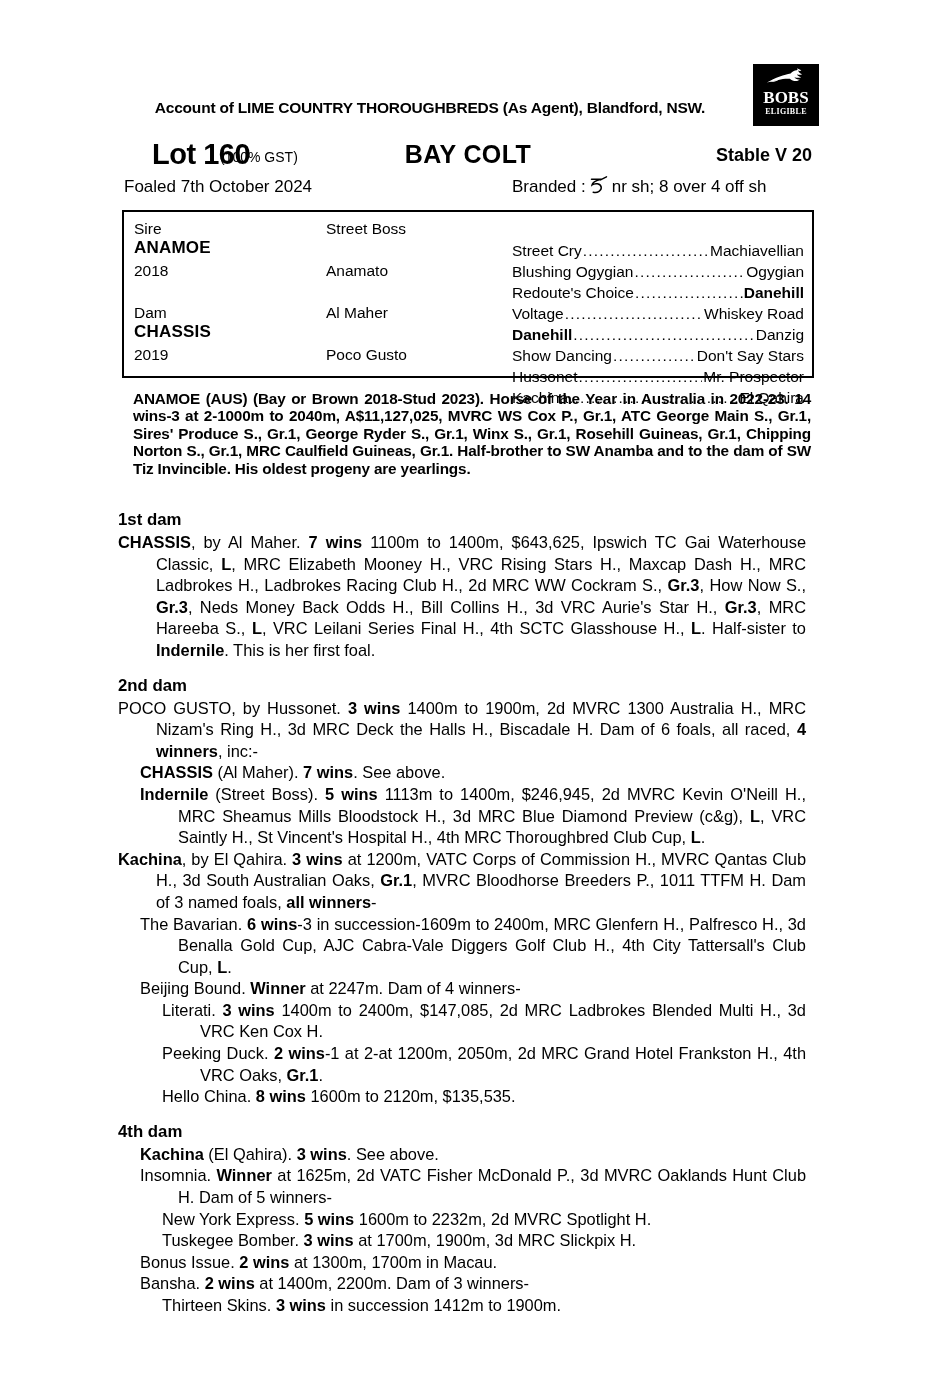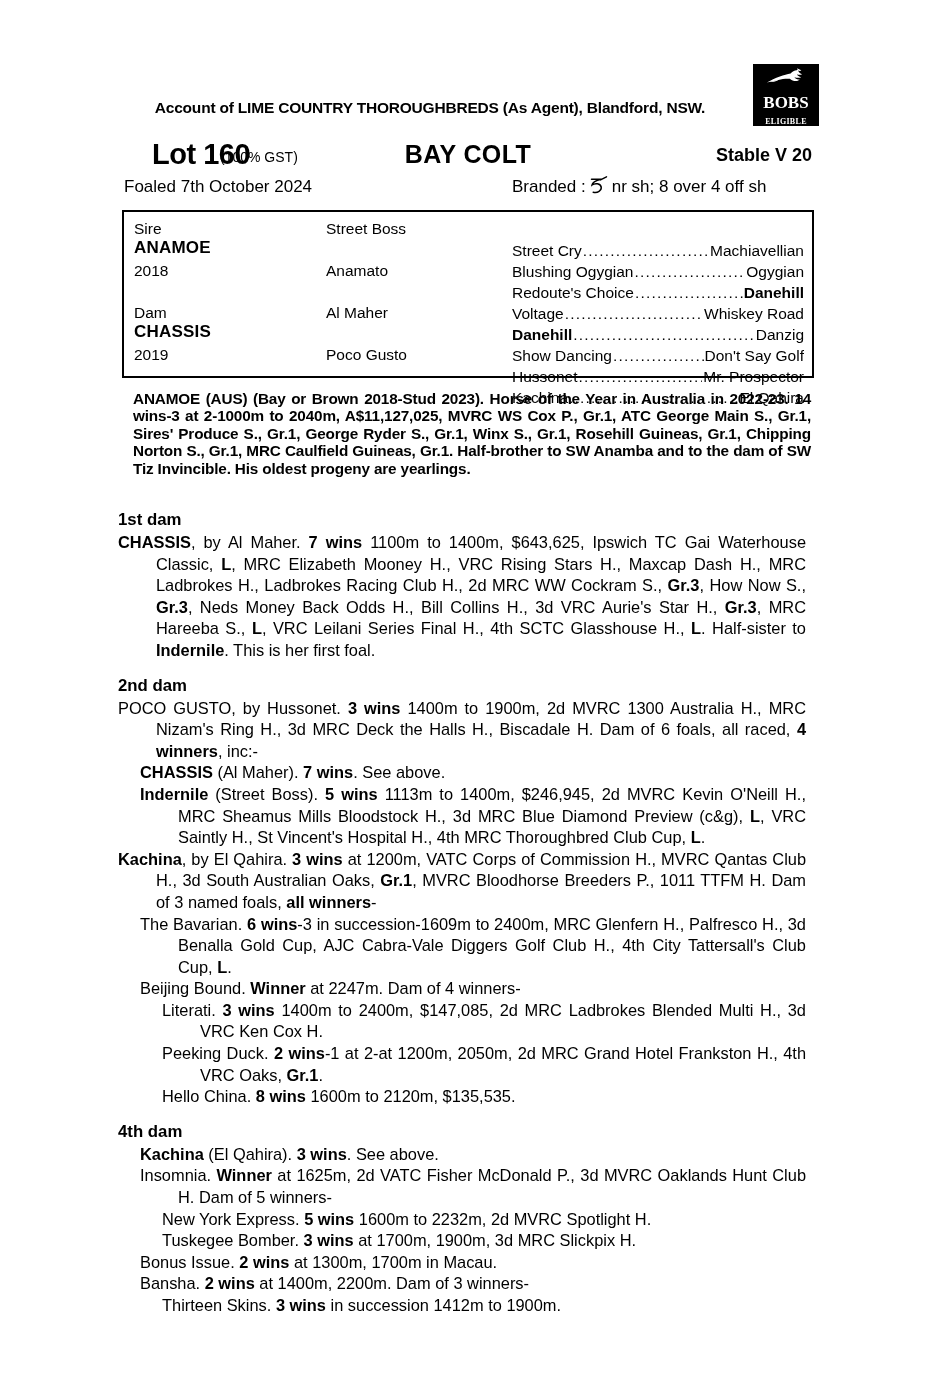--- a/index.html
+++ b/index.html
@@ -27,21 +27,21 @@
   .bobs-logo {
     position: absolute;
     left: 753px;
     top: 64px;
     width: 66px;
     height: 62px;
     background: #000000;
     display: flex;
     flex-direction: column;
     align-items: center;
-    justify-content: space-between;
+    justify-content: flex-start;
     padding-top: 4px;
     box-sizing: border-box;
   }
   .bobs-horse { width: 46px; height: 20px; display:block; }
   .bobs-word {
     color: #ffffff;
     font-family: "Liberation Serif", serif;
     font-weight: bold;
     font-size: 17px;
     line-height: 17px;
@@ -293,21 +293,21 @@
           <div class="dotline">
             <span class="l bold">Danehill</span>
             <span class="dots">................................................................................</span>
             <span class="r">Danzig</span>
           </div>
         </div>
         <div class="ped-cell ped-c3" style="top: 111px;">
           <div class="dotline">
             <span class="l">Show Dancing</span>
             <span class="dots">................................................................................</span>
-            <span class="r">Don't Say Golf</span>
+            <span class="r">Don't Say Stars</span>
           </div>
         </div>
         <div class="ped-cell ped-c3" style="top: 132px;">
           <div class="dotline">
             <span class="l">Hussonet</span>
             <span class="dots">................................................................................</span>
             <span class="r">Mr. Prospector</span>
           </div>
         </div>
         <div class="ped-cell ped-c3" style="top: 153px;">

